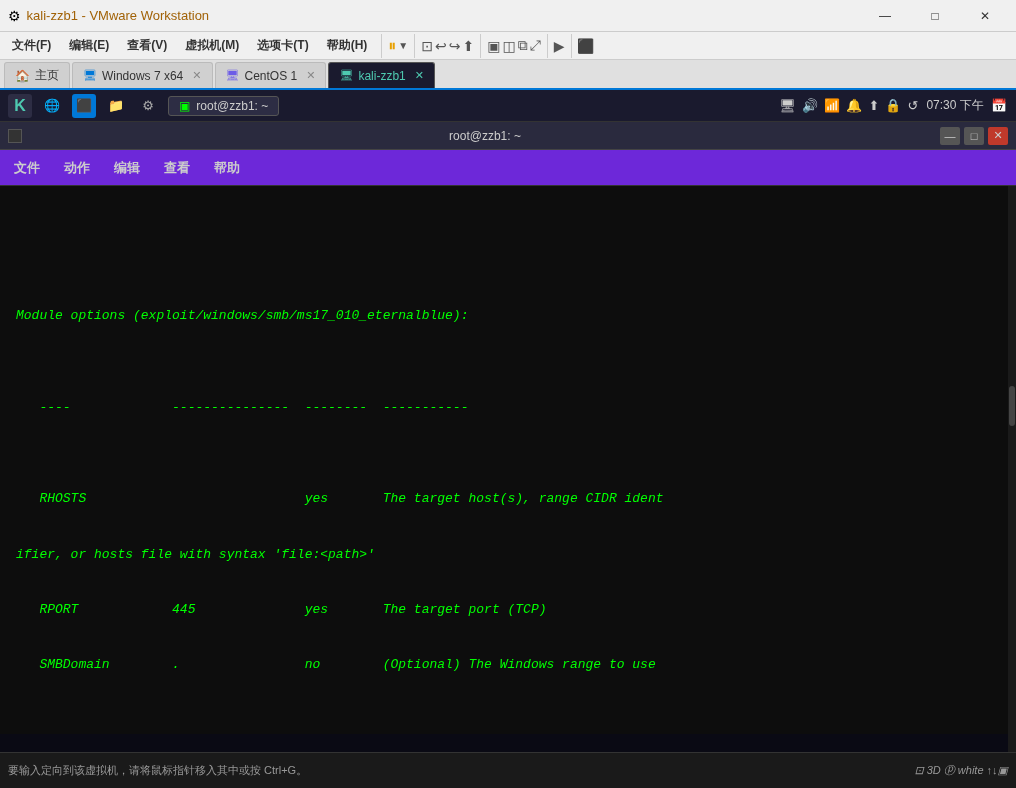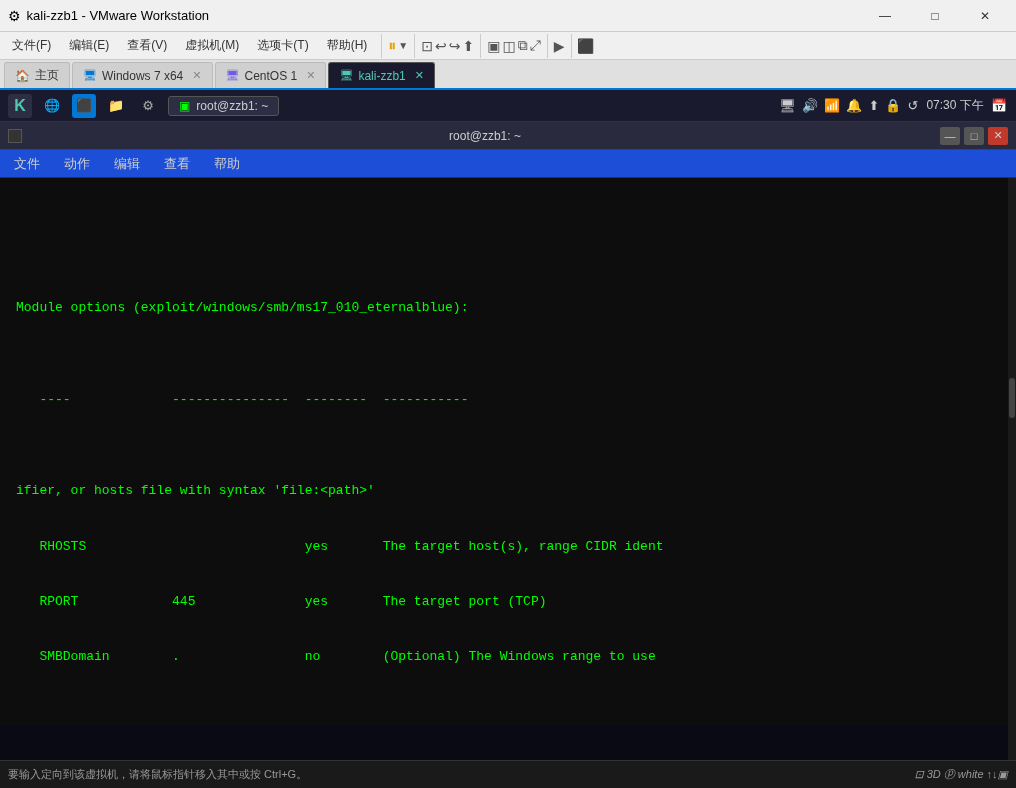--- a/index.html
+++ b/index.html
@@ -10,21 +10,21 @@
       height: 32px;
       background: #f0f0f0;
       display: flex;
       align-items: center;
       padding: 0 8px;
       border-bottom: 1px solid #ccc;
       user-select: none;
     }
     .vmware-titlebar .title-text {
       font-size: 13px;
-      color: #000000;
+      color: #a16207;
       flex: 1;
     }
     .vmware-titlebar .win-controls {
       display: flex; gap: 4px;
     }
     .win-btn {
       width: 46px; height: 28px;
       display: flex; align-items: center; justify-content: center;
       font-size: 12px; color: #333; cursor: pointer;
       border: none; background: transparent;
@@ -39,20 +39,21 @@
       padding: 0 4px;
       border-bottom: 1px solid #ccc;
       gap: 2px;
     }
     .menu-item {
       padding: 3px 8px;
       font-size: 12px;
       color: #333;
       cursor: pointer;
       border-radius: 2px;
+      font-weight: bold;
     }
     .toolbar-separator { width: 1px; height: 24px; background: #ccc; margin: 0 4px; }
 
     
     .tab-bar {
       height: 30px;
       background: #e0e0e0;
       display: flex;
       align-items: flex-end;
       padding-left: 4px;
@@ -173,21 +174,21 @@
     }
 
     .t-line {
       display: block;
       white-space: pre;
       line-height: 1.45;
     }
 
     
     .status-bar {
-      height: 28px;
+      height: 36px;
       background: #1a1a1a;
       display: flex;
       align-items: center;
       padding: 0 8px;
       border-top: 1px solid #333;
       justify-content: space-between;
     }
     .status-text {
       color: #999;
       font-size: 11px;
@@ -309,38 +310,38 @@
     <div class="kali-titlebar" style="background:#2a2a3e; height:28px; display:flex; align-items:center; padding:0 8px;">
       <span style="width:14px; height:14px; border:1px solid #555; display:inline-block; margin-right:8px; background:#333;"></span>
       <span class="kali-title-text" style="flex:1; text-align:center;">root@zzb1: ~</span>
       <div class="kali-win-controls">
         <button class="kali-win-btn">—</button>
         <button class="kali-win-btn">□</button>
         <button class="kali-win-btn" style="background:#c0392b;">✕</button>
       </div>
     </div>
 
-    <div class="app-menubar" style="background:#1d4ed8; height:28px;">
+    <div class="app-menubar" style="background:#6d28d9; height:36px;font-weight:bold;">
       <span class="app-menu-item">文件</span>
       <span class="app-menu-item">动作</span>
       <span class="app-menu-item">编辑</span>
       <span class="app-menu-item">查看</span>
       <span class="app-menu-item">帮助</span>
     </div>
 
-    <div class="terminal-wrapper" style="flex:1; position:relative; overflow:hidden;">
+    <div class="terminal-wrapper" style="flex:1; position:relative; overflow:hidden;font-style:italic;">
       <div class="terminal">
         <div class="terminal-content">
           <span class="t-line"></span>
           <span class="t-line">Module options (exploit/windows/smb/ms17_010_eternalblue):</span>
           <span class="t-line"></span>
           <span class="t-line">   ----             ---------------  --------  -----------</span>
           <span class="t-line"></span>
+          <span class="t-line">   RHOSTS                            yes       The target host(s), range CIDR ident</span>
           <span class="t-line">ifier, or hosts file with syntax 'file:&lt;path&gt;'</span>
-          <span class="t-line">   RHOSTS                            yes       The target host(s), range CIDR ident</span>
           <span class="t-line">   RPORT            445              yes       The target port (TCP)</span>
           <span class="t-line">   SMBDomain        .                no        (Optional) The Windows range to use</span>
           
           
           
           
           
           
           
           

